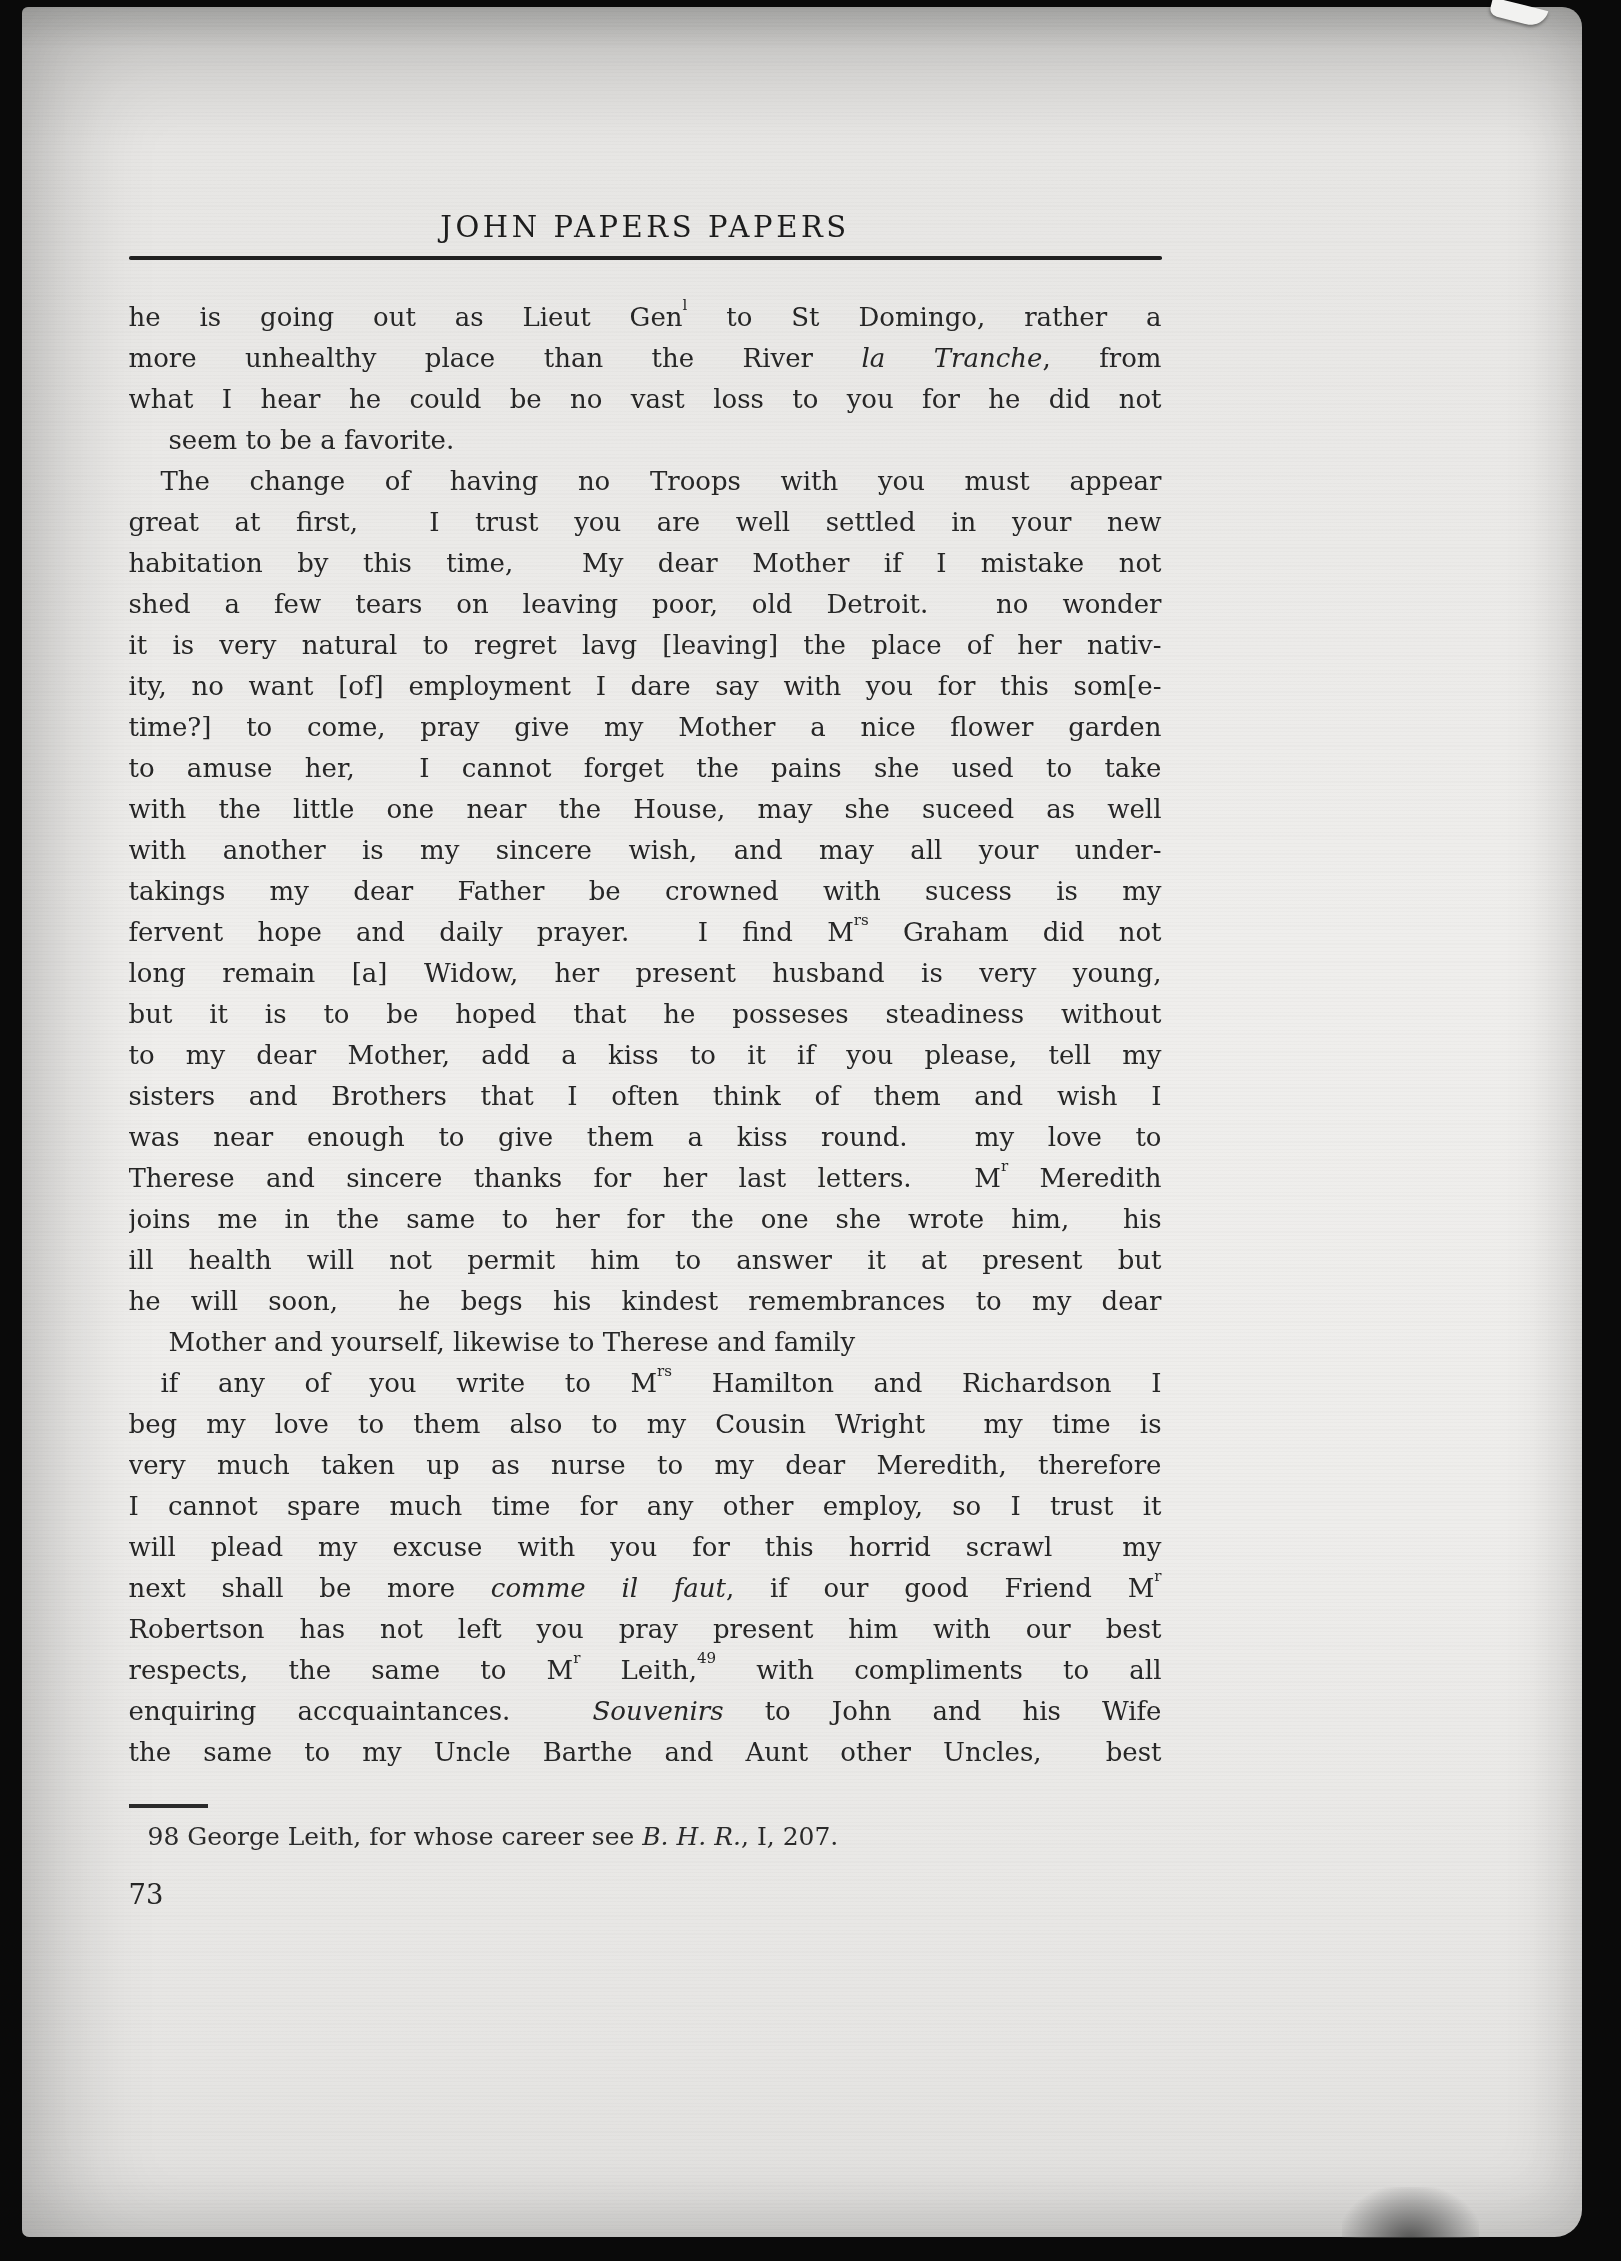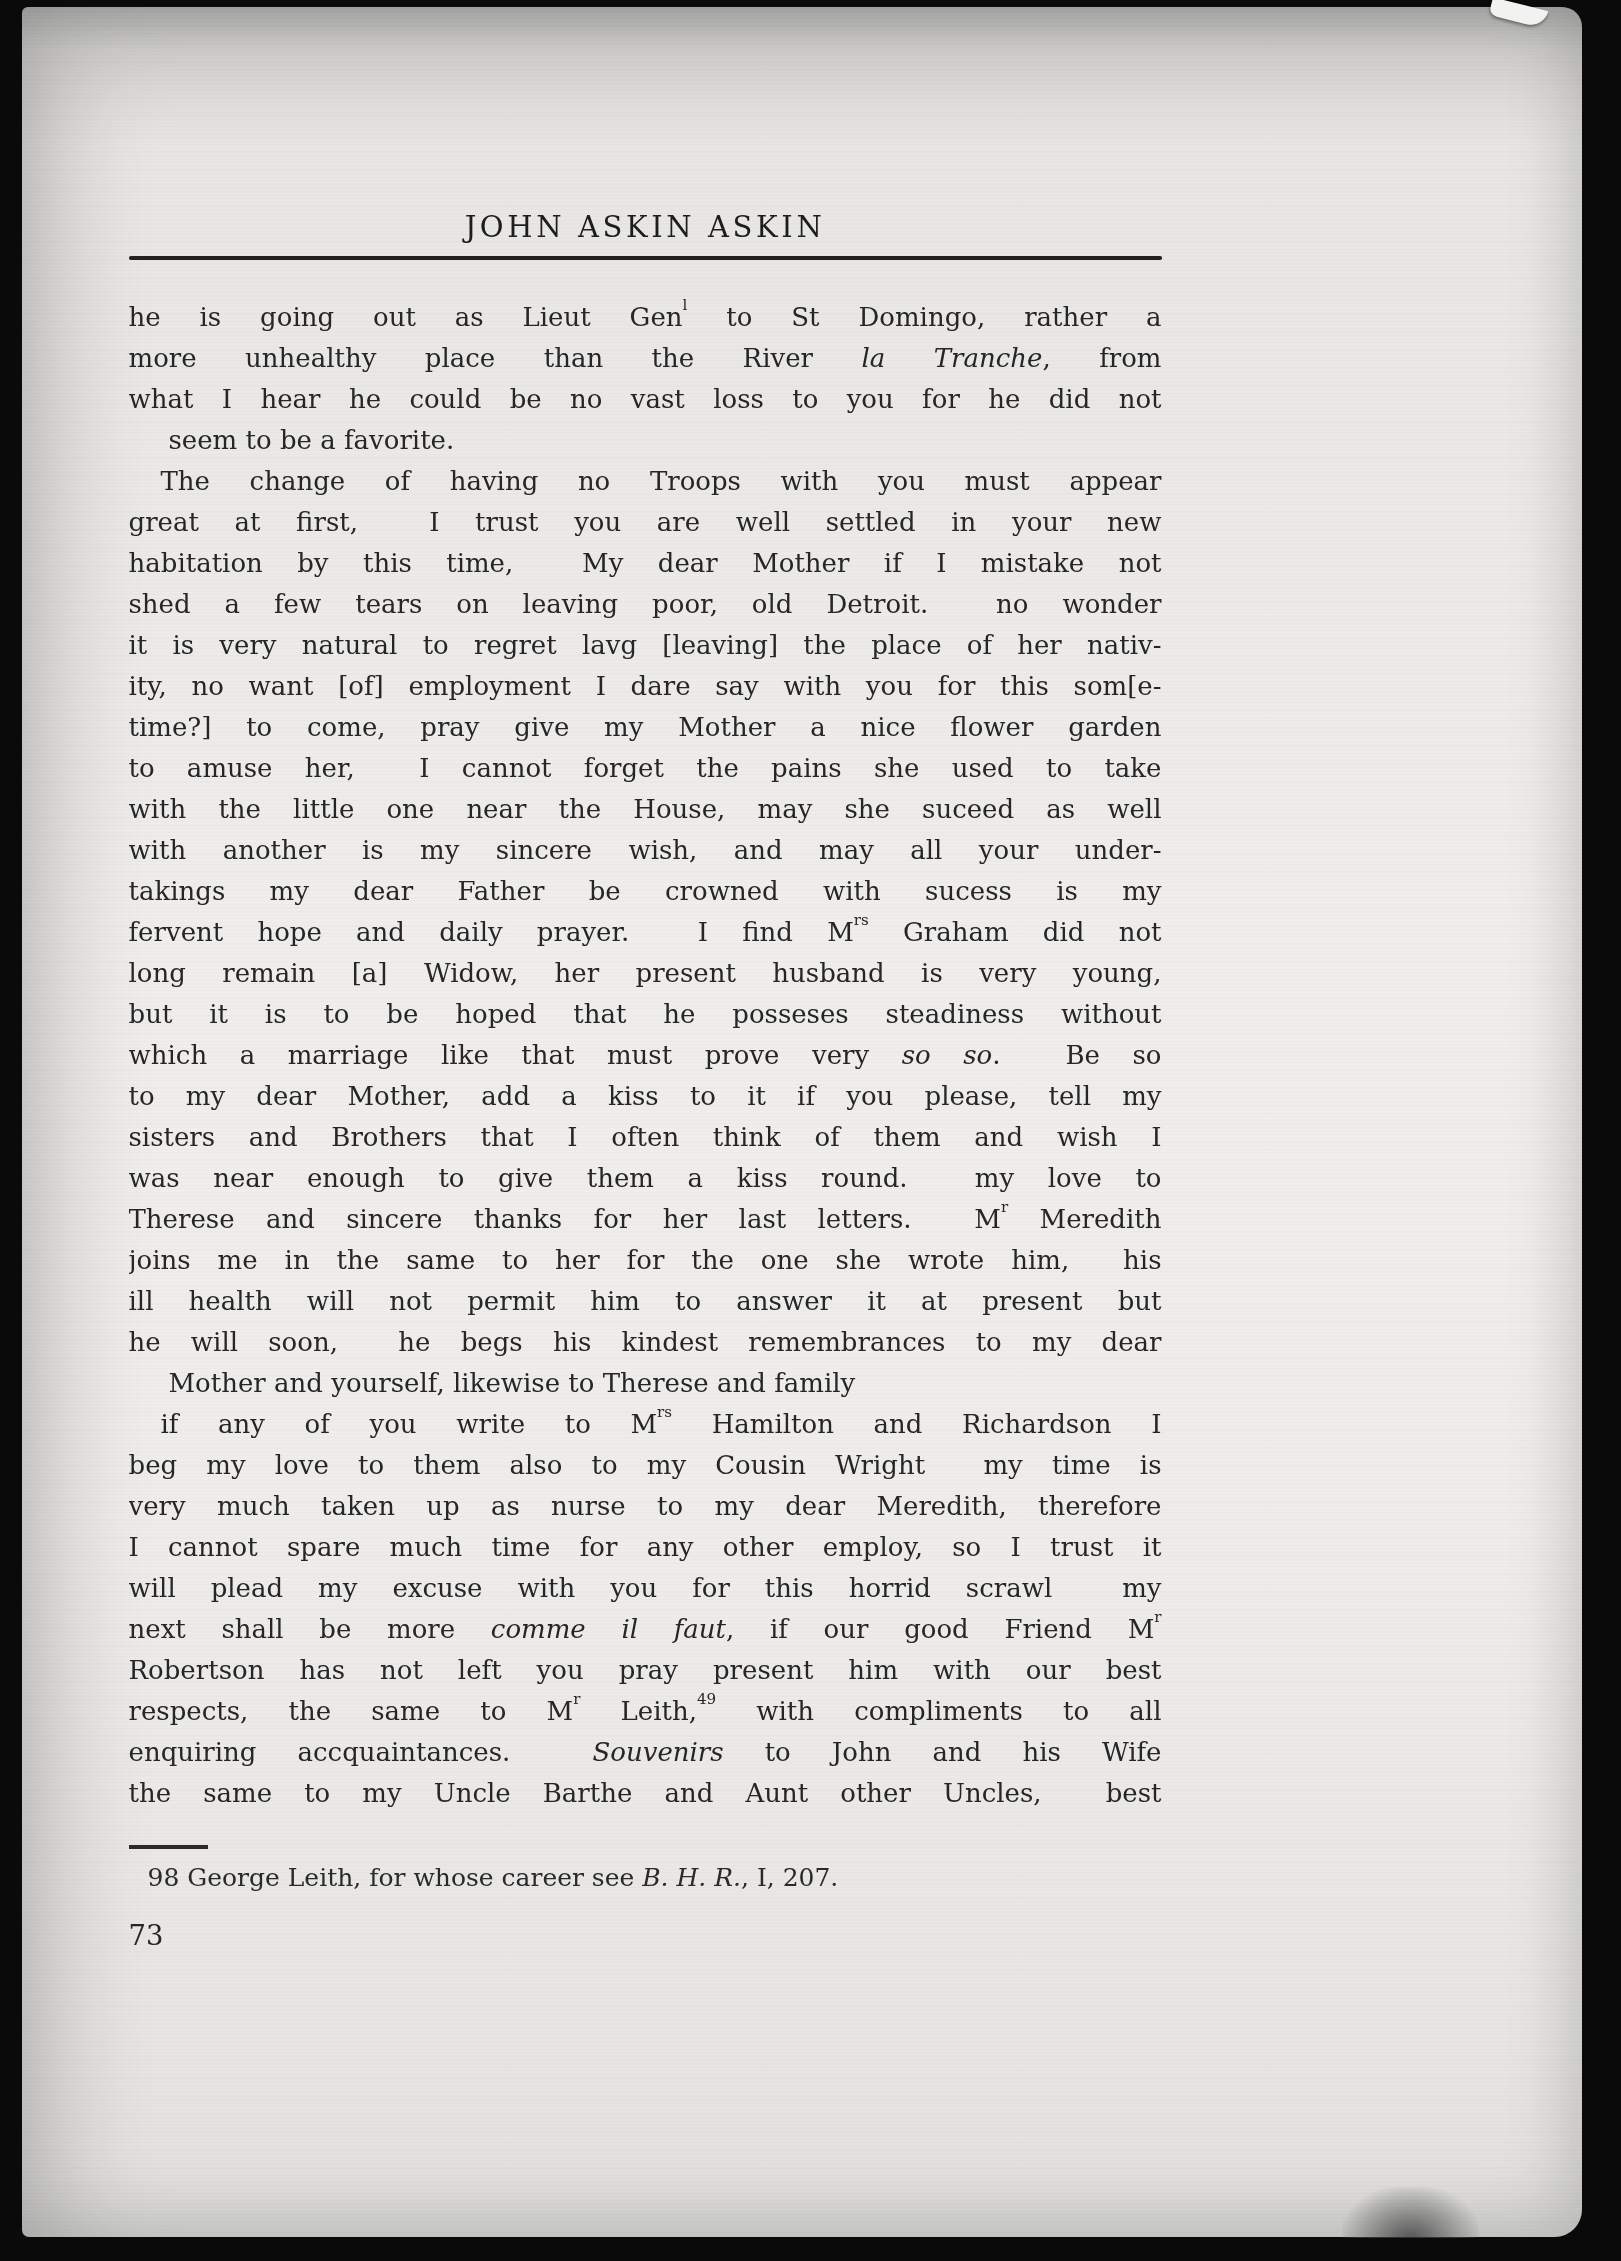--- a/index.html
+++ b/index.html
@@ -98,21 +98,21 @@
   }
 </style>
 </head>
 <body>
 
 <div class="paper">
   <div class="artifact corner-curl"></div>
   <div class="artifact bottom-notch"></div>
 
   <div class="content">
-    <div class="running-head">JOHN ASKIN ASKIN</div>
+    <div class="running-head">JOHN PAPERS PAPERS</div>
     <div class="head-rule"></div>
 
     <div class="letter-body" id="letter-body">
         <div>
           <div class="line">he is going out as Lieut Gen<sup>l</sup> to St Domingo, rather a</div>
           <div class="line">more unhealthy place than the River <i>la Tranche</i>, from</div>
           <div class="line">what I hear he could be no vast loss to you for he did not</div>
           <div class="line no-stretch">seem to be a favorite.</div>
         </div>
         <div>
@@ -123,21 +123,20 @@
           <div class="line">it is very natural to regret lavg [leaving] the place of her nativ-</div>
           <div class="line">ity, no want [of] employment I dare say with you for this som[e-</div>
           <div class="line">time?] to come, pray give my Mother a nice flower garden</div>
           <div class="line">to amuse her,&nbsp; I cannot forget the pains she used to take</div>
           <div class="line">with the little one near the House, may she suceed as well</div>
           <div class="line">with another is my sincere wish, and may all your under-</div>
           <div class="line">takings my dear Father be crowned with sucess is my</div>
           <div class="line">fervent hope and daily prayer.&nbsp; I find M<sup>rs</sup> Graham did not</div>
           <div class="line">long remain [a] Widow, her present husband is very young,</div>
           <div class="line">but it is to be hoped that he posseses steadiness without</div>
-          <div class="line">which a marriage like that must prove very <i>so so</i>.&nbsp; Be so</div>
           <div class="line">to my dear Mother, add a kiss to it if you please, tell my</div>
           <div class="line">sisters and Brothers that I often think of them and wish I</div>
           <div class="line">was near enough to give them a kiss round.&nbsp; my love to</div>
           <div class="line">Therese and sincere thanks for her last letters.&nbsp; M<sup>r</sup> Meredith</div>
           <div class="line">joins me in the same to her for the one she wrote him,&nbsp; his</div>
           <div class="line">ill health will not permit him to answer it at present but</div>
           <div class="line">he will soon,&nbsp; he begs his kindest remembrances to my dear</div>
           <div class="line no-stretch">Mother and yourself, likewise to Therese and family</div>
         </div>
         <div>

